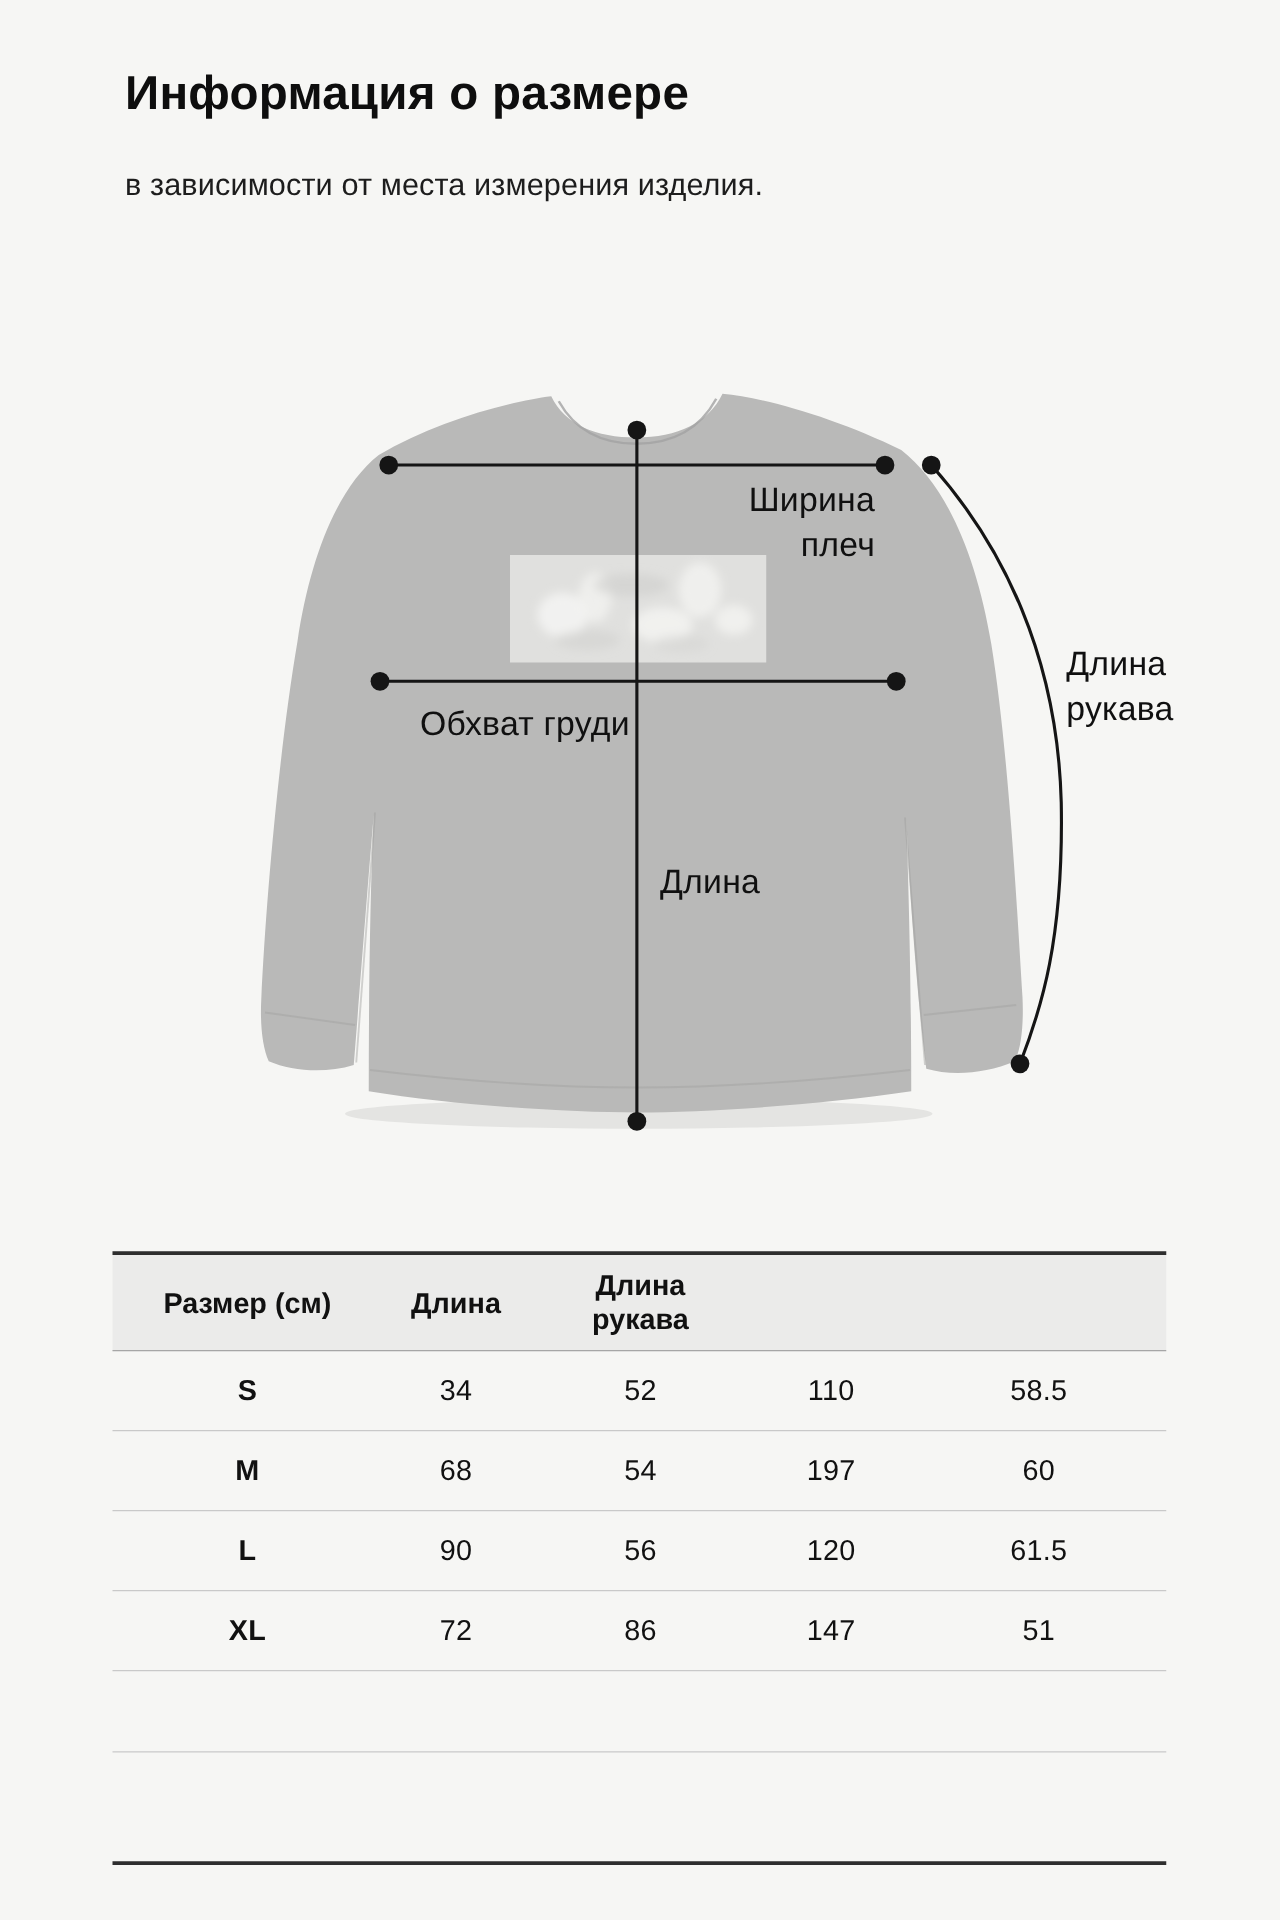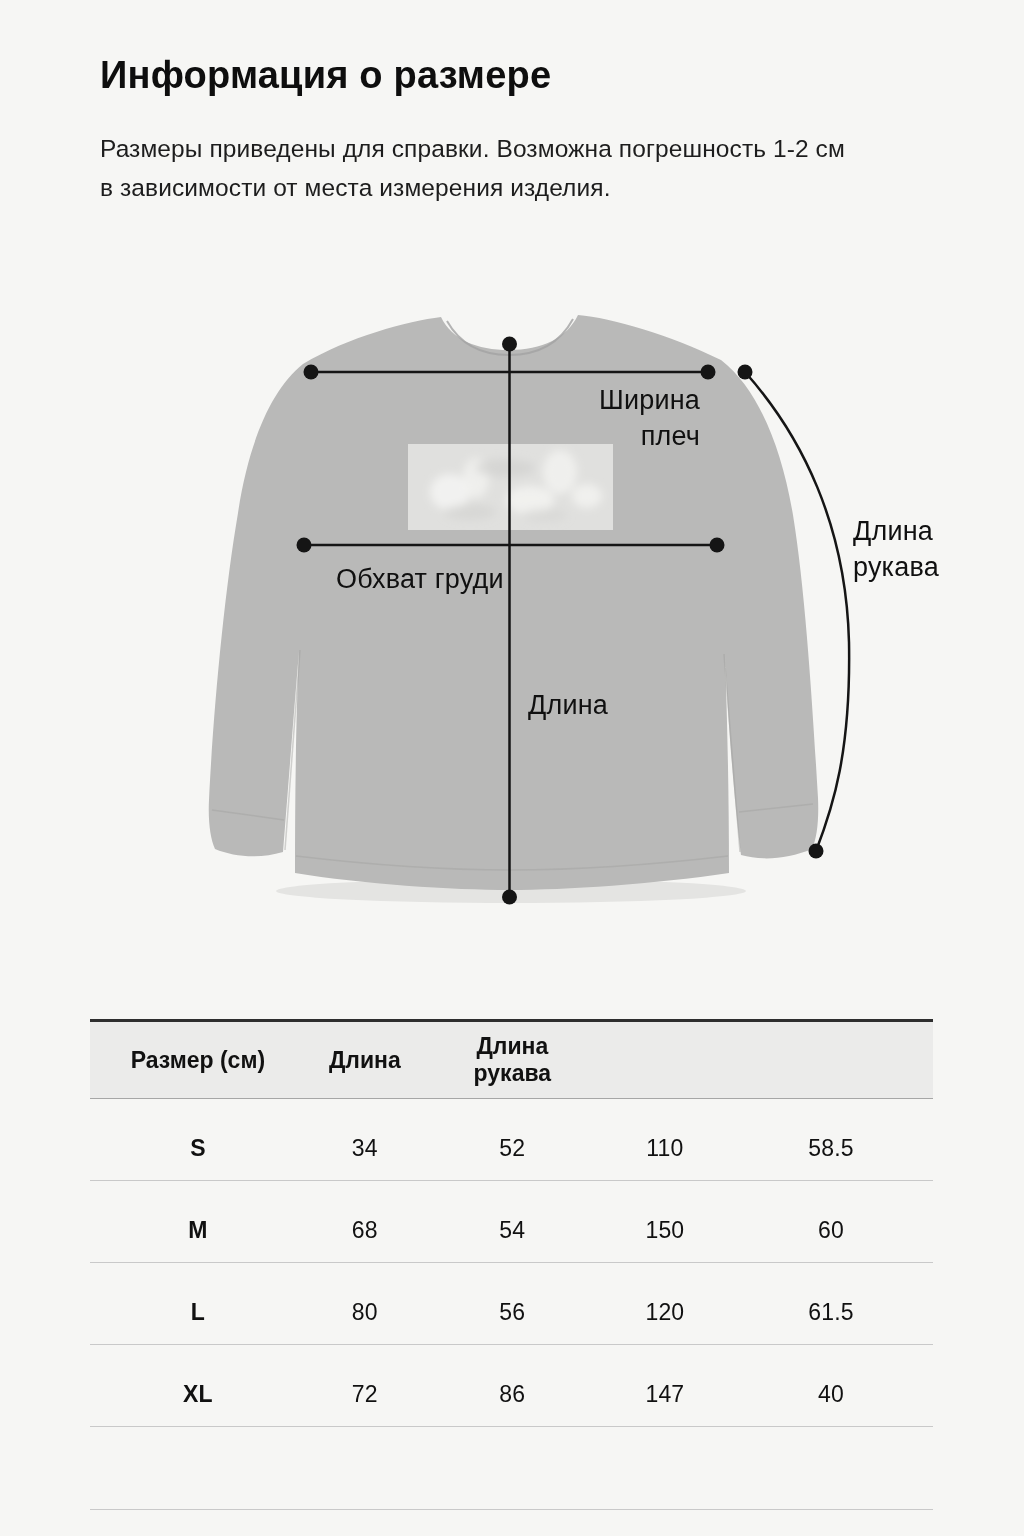--- a/index.html
+++ b/index.html
@@ -30,21 +30,20 @@
   .lbl-shoulder { top:132px; left:540px; width:160px; text-align:right; }
   .lbl-chest    { top:311px; left:336px; }
   .lbl-length   { top:437px; left:528px; }
   .lbl-sleeve   { top:263px; left:853px; }
   
   .size-table { position:absolute; top:1001px; left:90px; width:843px; }
   .t-row {
     display:grid;
     grid-template-columns:25.6% 14% 21% 15.2% 24.2%;
     align-items:center;
-    margin-top:18px;
   }
   .t-head {
     height:80px; background:#ebebea;
     border-top:3px solid #2e2e2e; border-bottom:1px solid #a6a6a6;
   }
   .t-data { height:64px; border-bottom:1px solid #c9c9c9; }
   .t-empty-a { height:65px; border-bottom:1px solid #c9c9c9; }
   .t-empty-b { height:90px; border-bottom:3px solid #2e2e2e; }
   .t-cell {
     text-align:center; font-size:23px; line-height:27px;
@@ -56,21 +55,20 @@
   .t-data .t-cell.first { font-weight:600; }
 </style>
 </head>
 <body>
 
 <div class="screen">
 
   <div class="page-header">
     <div class="page-title">Информация о размере</div>
     <div class="size-note">
-      <span class="line">Размеры приведены для справки. Возможна погрешность 1-2 см</span>
       <span class="line">в зависимости от места измерения изделия.</span>
     </div>
   </div>
 
   <div class="diagram">
     <svg width="1024" height="700" viewBox="0 250 1024 700">
       <defs>
         <filter id="pblur" x="-50%" y="-50%" width="200%" height="200%">
           <feGaussianBlur stdDeviation="4"></feGaussianBlur>
         </filter>
@@ -169,37 +167,37 @@
       <div class="t-cell">34</div>
       <div class="t-cell">52</div>
       <div class="t-cell">110</div>
       <div class="t-cell">58.5</div>
     </div>
 
     <div class="t-row t-data">
       <div class="t-cell first">M</div>
       <div class="t-cell">68</div>
       <div class="t-cell">54</div>
-      <div class="t-cell">150</div>
+      <div class="t-cell">197</div>
       <div class="t-cell">60</div>
     </div>
 
     <div class="t-row t-data">
       <div class="t-cell first">L</div>
-      <div class="t-cell">80</div>
+      <div class="t-cell">90</div>
       <div class="t-cell">56</div>
       <div class="t-cell">120</div>
       <div class="t-cell">61.5</div>
     </div>
 
     <div class="t-row t-data">
       <div class="t-cell first">XL</div>
       <div class="t-cell">72</div>
       <div class="t-cell">86</div>
       <div class="t-cell">147</div>
-      <div class="t-cell">40</div>
+      <div class="t-cell">51</div>
     </div>
 
     <div class="t-row t-empty-a"></div>
     <div class="t-row t-empty-b"></div>
   </div>
 
 </div>
 
 </body></html>

